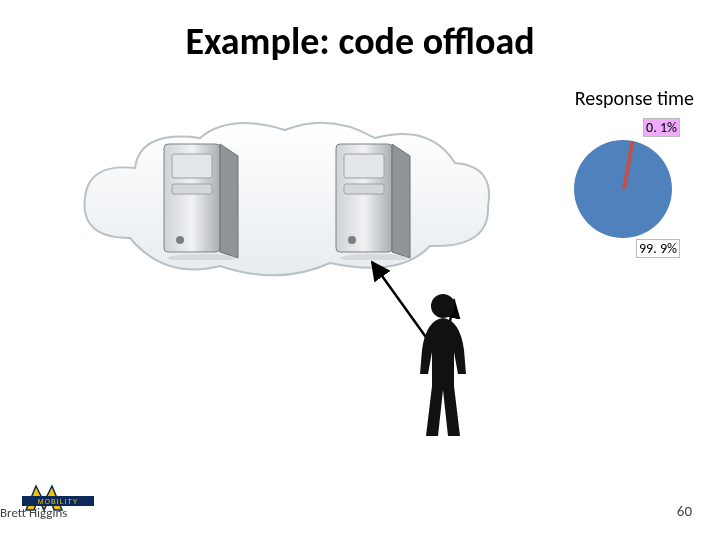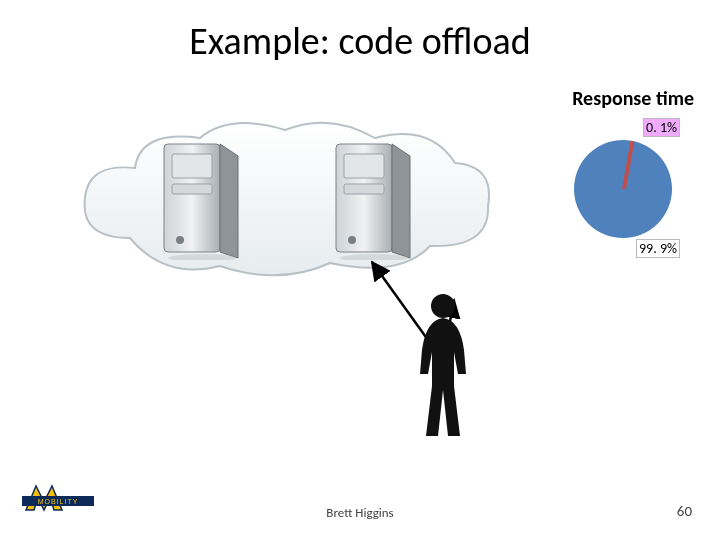--- a/index.html
+++ b/index.html
@@ -1,19 +1,19 @@
 <!DOCTYPE html>
 <html><head>
 <meta charset="utf-8">
 <style>
   * { box-sizing: border-box; margin: 0; padding: 0; }
   html, body { width: 720px; height: 540px; font-family: Calibri, Arial, sans-serif; background: #fff; color: #000; }
   .slide { position: relative; width: 720px; height: 540px; }
-  .title { position: absolute; top: 18px; left: 0; right: 0; text-align: center; font-size: 38px; font-weight: 400; }
-  .resp-title { position: absolute; top: 86px; right: 26px; font-size: 20px; font-weight: 700; }
+  .title { position: absolute; top: 18px; left: 0; right: 0; text-align: center; font-size: 38px; font-weight: 700; }
+  .resp-title { position: absolute; top: 86px; right: 26px; font-size: 20px; font-weight: 400; }
   .pie-wrap { position: absolute; top: 118px; right: 38px; width: 118px; height: 140px; }
   .pie-label-top { position: absolute; top: 0; right: 2px; font-size: 14px; background:#f0abfc; border:1px solid #bbb; padding:0 2px;}
   .pie { position: absolute; top: 22px; left: 10px; width: 98px; height: 98px; border-radius: 50%; background: #4f81bd; overflow:hidden;}
   .pie .sliver { position:absolute; top:0; left:50%; width:4px; height:50%; background:#c0504d; transform-origin: bottom center; transform: translateX(-1px) rotate(10deg);}
   .pie-label-bot { position: absolute; bottom: 0; right: 2px; font-size: 14px; background:#fff; border:1px solid #bbb; padding:0 2px;}
   .legend { position: absolute; top: 268px; right: 26px; font-size: 15px; }
   .legend .row { display:flex; align-items:center; gap:6px; margin:3px 0;}
   .legend .sw { width:12px; height:12px; display:inline-block;}
   .sw.blue { background:#4f81bd;}
   .sw.red { background:#c0504d;}
@@ -27,21 +27,21 @@
   .person { position:absolute; top:290px; left:408px; width:70px; height:150px; }
 
   .arrows { position:absolute; top:0; left:0; width:720px; height:540px; pointer-events:none; }
 
   .stats { position:absolute; top:362px; left:20px; font-size:20px; line-height:1.35; }
   .stats table td { padding: 0 8px 0 0; }
   .stats .k { text-align:right; }
   .stats .v { text-align:left; }
 
   .logo { position:absolute; bottom:18px; left:22px; }
-  .footer-name { position:absolute; bottom:20px; left:0; right:0; text-align:center; font-size:13px; color:#444; }
+  .footer-name { position:absolute; bottom:20px; left:0; right:0; text-align:left; font-size:13px; color:#444; }
   .pagenum { position:absolute; bottom:20px; right:28px; font-size:15px; color:#444; }
 </style>
 </head>
 <body>
 
 <div class="slide">
 
   <div class="title">Example: code offload</div>
 
   <div class="resp-title">Response time</div>

